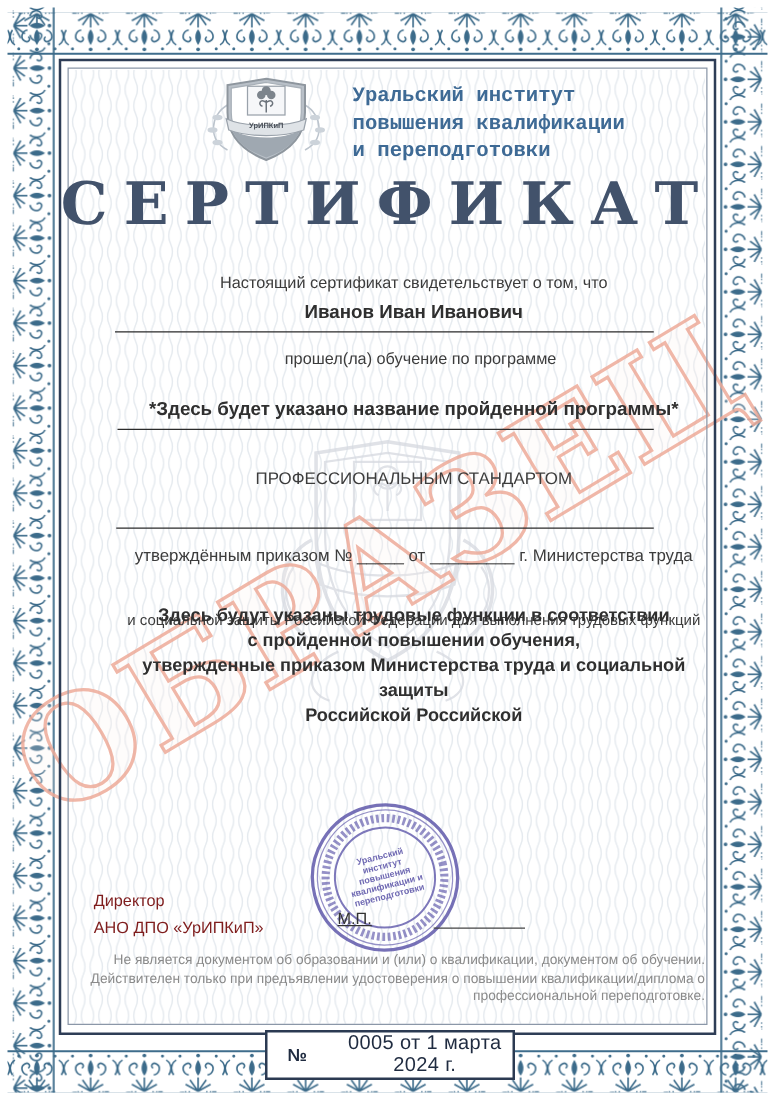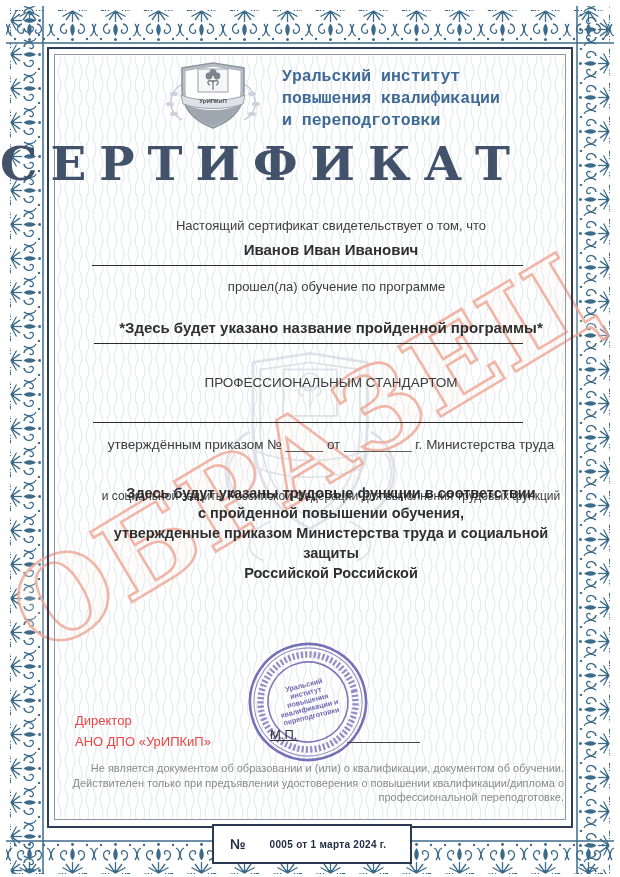--- a/index.html
+++ b/index.html
@@ -15,21 +15,21 @@
   .frame-thin { position:absolute; left:54px; top:54px; width:510px; height:764px;
     border:1px solid #8b97a8; z-index:3; }
 
   .org-logo { position:absolute; left:156px; top:60px; z-index:5; }
   .org-name { position:absolute; left:282px; top:66px; z-index:5;
     font-family:Liberation Mono, monospace; font-size:16.5px; font-weight:600;
     color:#3e6a95; line-height:22px; }
   .org-name span { display:block; }
 
   .cert-title { position:absolute; left:0; right:0; top:136px; z-index:5;
-    font-family:"DejaVu Serif", serif; font-weight:700;
+    text-align:center; font-family:"DejaVu Serif", serif; font-weight:700;
     font-size:47px; letter-spacing:13px; color:#42526b; margin:0; }
 
   .ctext { position:absolute; left:56px; right:56px; text-align:center; color:#3c3c3c; z-index:5;padding-left:42px; }
   .t-intro   { top:218px; font-size:13px; }
   .t-name    { top:241px; font-size:15px; font-weight:700; color:#2f2f2f; }
   .t-prog-in { top:279px; font-size:13px;margin-left:11px; }
   .t-prog    { top:319px; font-size:15px; font-weight:700; color:#2f2f2f; }
   .t-comp1   { top:357px; font-size:13.5px; }
   .t-comp2   { top:375px; font-size:13.5px; }
   .t-order1  { top:437px; font-size:13.5px; }
@@ -37,35 +37,35 @@
   .t-funcs   { top:483px; font-size:14.5px; font-weight:700; color:#2f2f2f; line-height:20px; }
   .t-funcs span { display:block; }
 
   .rule { position:absolute; height:0; border-top:1.5px solid #2b2b2b; z-index:5; }
   .rule-name { left:92px; width:431px; top:265px; }
   .rule-prog { left:94px; width:429px; top:343px; }
   .rule-big  { left:93px; width:430px; top:422px; }
 
   .stamp { position:absolute; left:246px; top:640px; z-index:4; opacity:.92; }
   .director { position:absolute; left:75px; top:710px; z-index:5;
-    font-size:13px; color:#ef4444; line-height:21px; }
+    font-size:13px; color:#7f1d1d; line-height:21px; }
   .director span { display:block; }
   .mp { position:absolute; left:270px; top:727px; z-index:5; font-size:13px; color:#333;text-decoration:underline; }
   .sig-line { position:absolute; left:347px; top:742px; width:73px; height:0;
     border-top:1px solid #444; z-index:5; }
 
   .footer-note { position:absolute; left:56px; right:56px; top:761px; z-index:5;
     text-align:center; font-size:11px; line-height:14.5px; color:#8a8a8a; }
   .footer-note span { display:block;text-align:right; }
 
   .number-box { position:absolute; left:212px; top:824px; width:196px; height:36px;
     background:#ffffff; border:2px solid #2b3a52; z-index:6;
     display:flex; align-items:center; color:#1f2b40; }
   .number-box .prefix { margin-left:16px; font-size:14px; font-weight:700; }
-  .number-box .value  { margin-left:24px; font-size:10px; font-weight:700; letter-spacing:.3px;text-align:center; }
+  .number-box .value  { margin-left:24px; font-size:16px; font-weight:400; letter-spacing:.3px;text-align:center; }
 </style>
 </head>
 <body>
 
 <div class="page">
 
   <svg class="bg" width="620" height="877" viewBox="0 0 620 877">
     <defs>
       <pattern id="pw" width="14" height="26" patternUnits="userSpaceOnUse">
         <path d="M3.5,0 q3,6.5 0,13 q-3,6.5 0,13" stroke="#e4e9ee" stroke-width="1.1" fill="none"></path>

